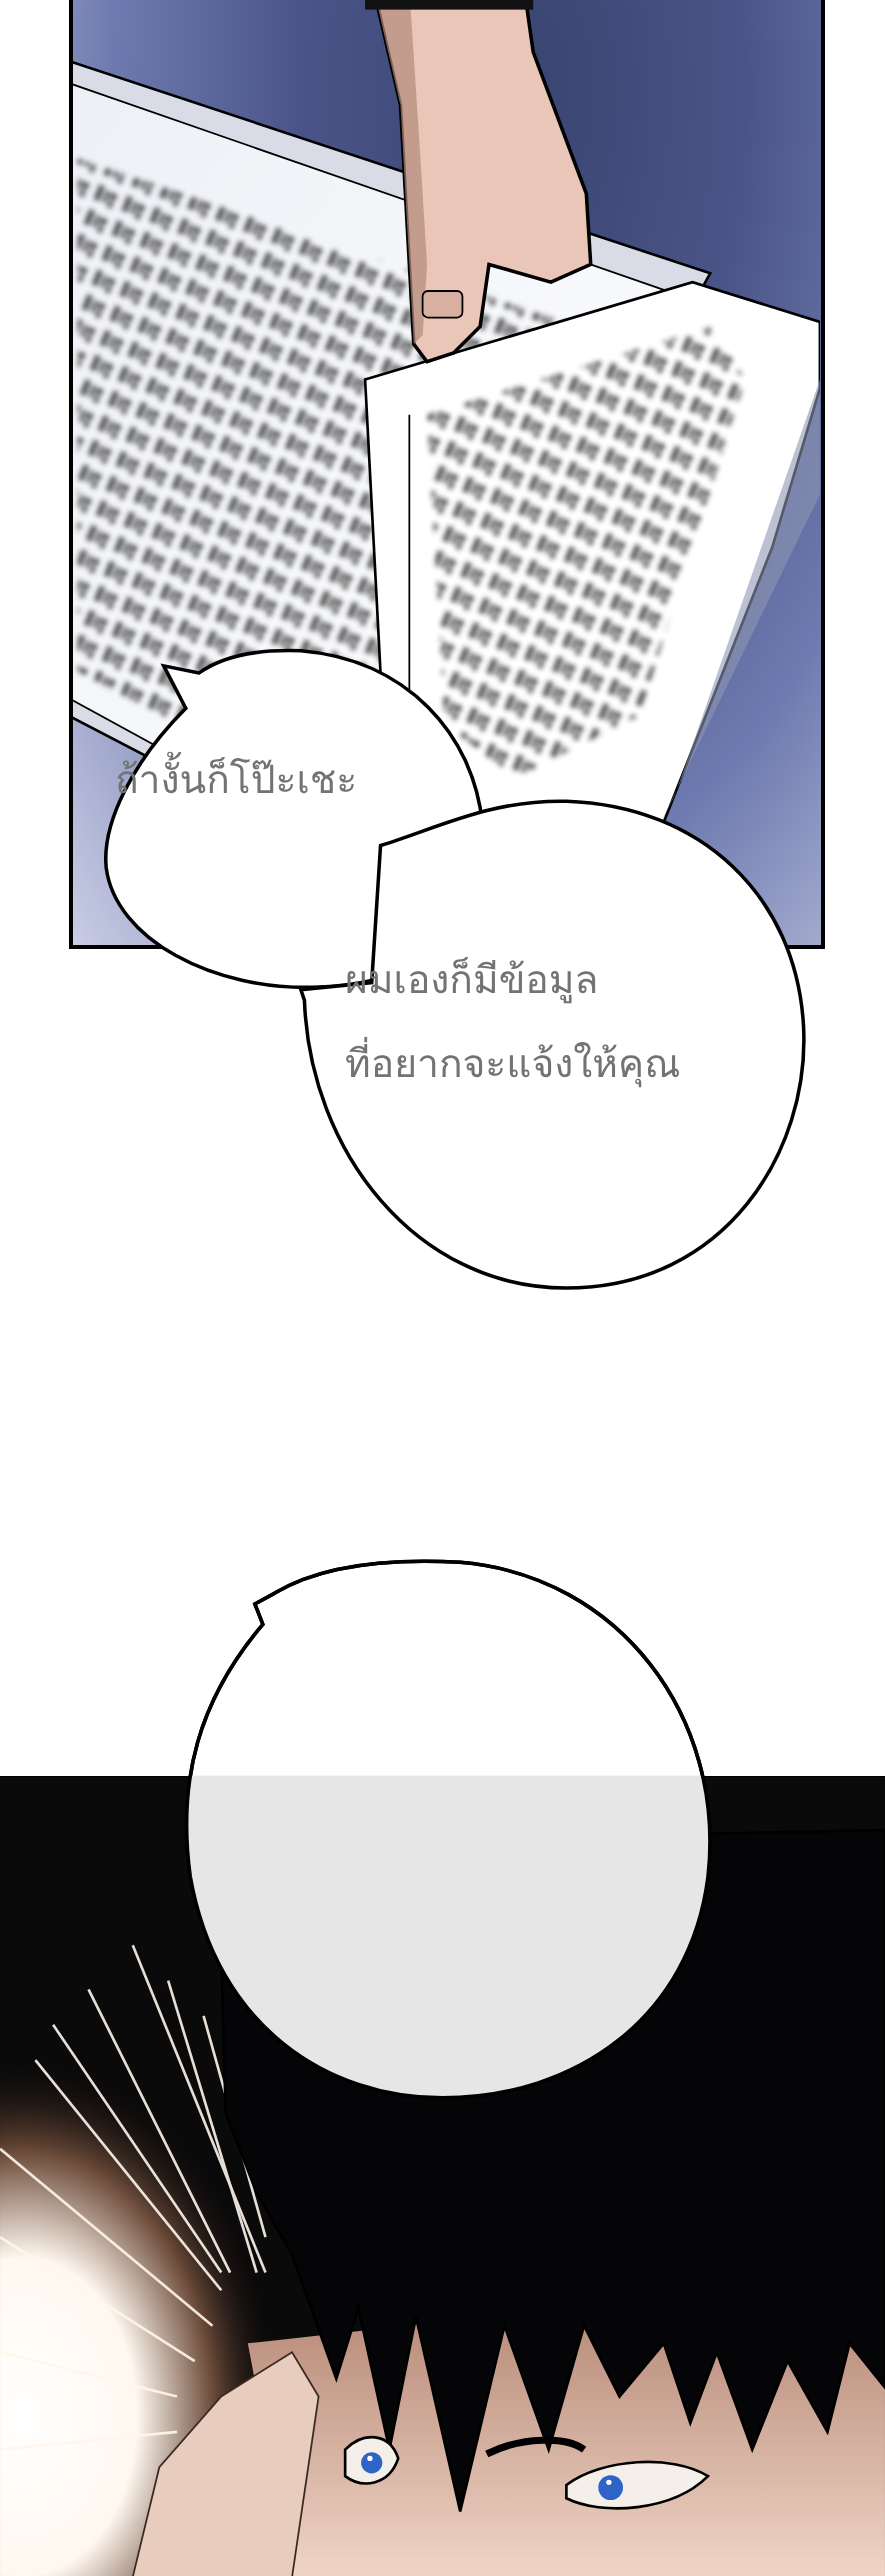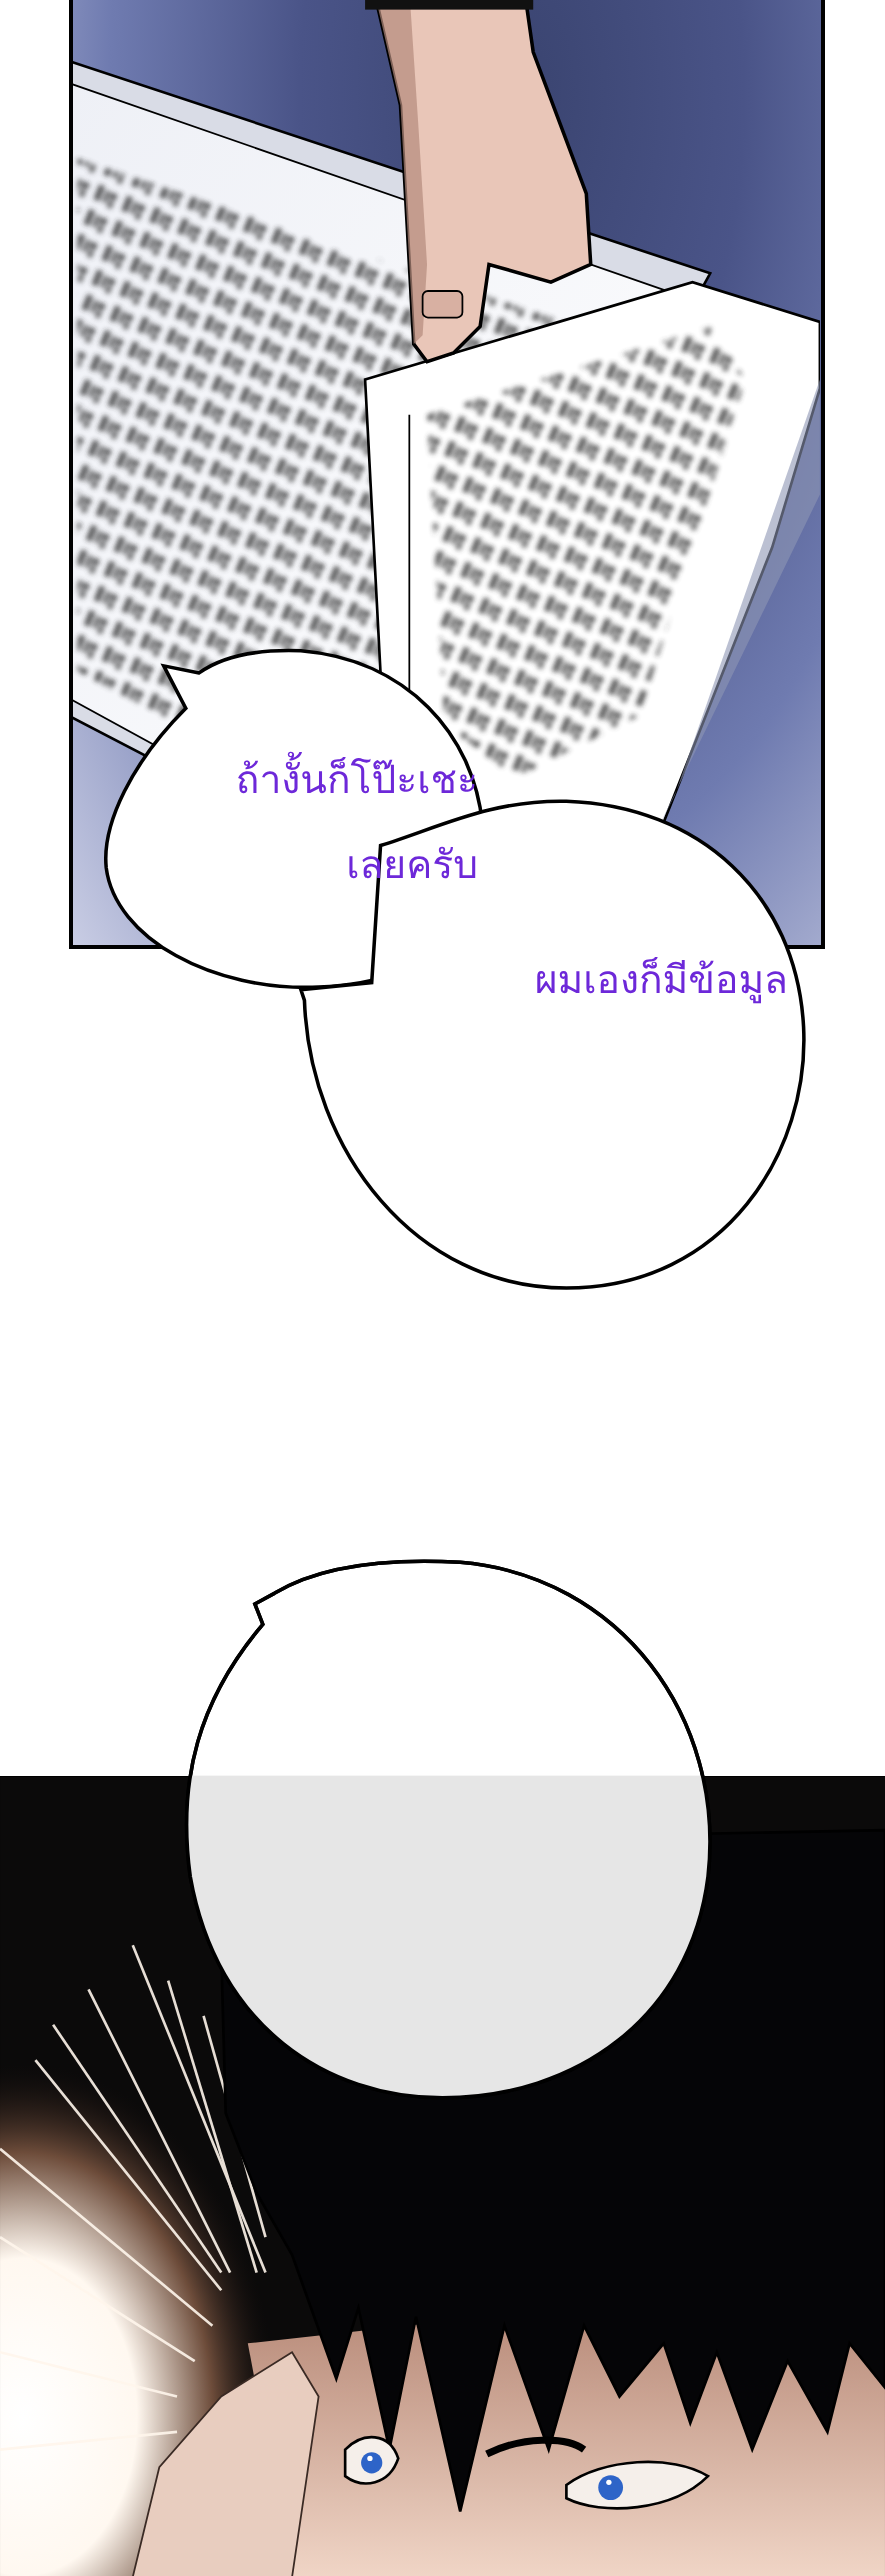--- a/index.html
+++ b/index.html
@@ -14,21 +14,21 @@
     box-sizing: border-box; border: 4.4px solid #000;
     background: radial-gradient(ellipse at 60% 10%, #3a4470 0%, #4a5488 35%, #6f7bb0 65%, #c9cde4 100%);
   }
   #panel-2 {
     left: 0; top: 1776px; width: 885px; height: 800px;
     background: #0b0a0a;
     border-top: 1.8px solid #000;
   }
   svg.layer { position: absolute; left: 0; top: 0; }
   .bubble-text {
-    position: absolute; text-align: right; color: #6d28d9;
+    position: absolute; text-align: left; color: #737373;
     font-size: 39px; line-height: 85px; white-space: nowrap;
   }
   .bubble-text span { display: block; }
 </style>
 </head>
 <body>
 
 <div id="panel-1" class="panel">
   <svg class="layer" width="747" height="945" viewBox="0 0 844 1068">
     <defs>
@@ -165,22 +165,22 @@
              C225,1920 200,2010 215,2120
              C245,2290 370,2370 500,2370
              C650,2370 780,2280 800,2120
              C820,1940 700,1780 520,1765
              C430,1760 360,1770 310,1800 Z" fill="none" stroke="#000" stroke-width="4"></path>
   </g>
 </svg>
 
 <div class="bubble-text" style="left:115px; top:737px; width:363px; line-height:85px;">
   <span>ถ้างั้นก็โป๊ะเชะ</span>
-  <span>เลยครับ</span>
 </div>
 
 <div class="bubble-text" style="left:345px; top:938px; width:443px; line-height:84px;">
   <span>ผมเองก็มีข้อมูล</span>
+  <span>ที่อยากจะแจ้งให้คุณ</span>
 </div>
 
 <div class="bubble-text" style="left:230px; top:1638px; width:425px; line-height:84px; font-size:41px;">
 </div>
 
 
 </body></html>

